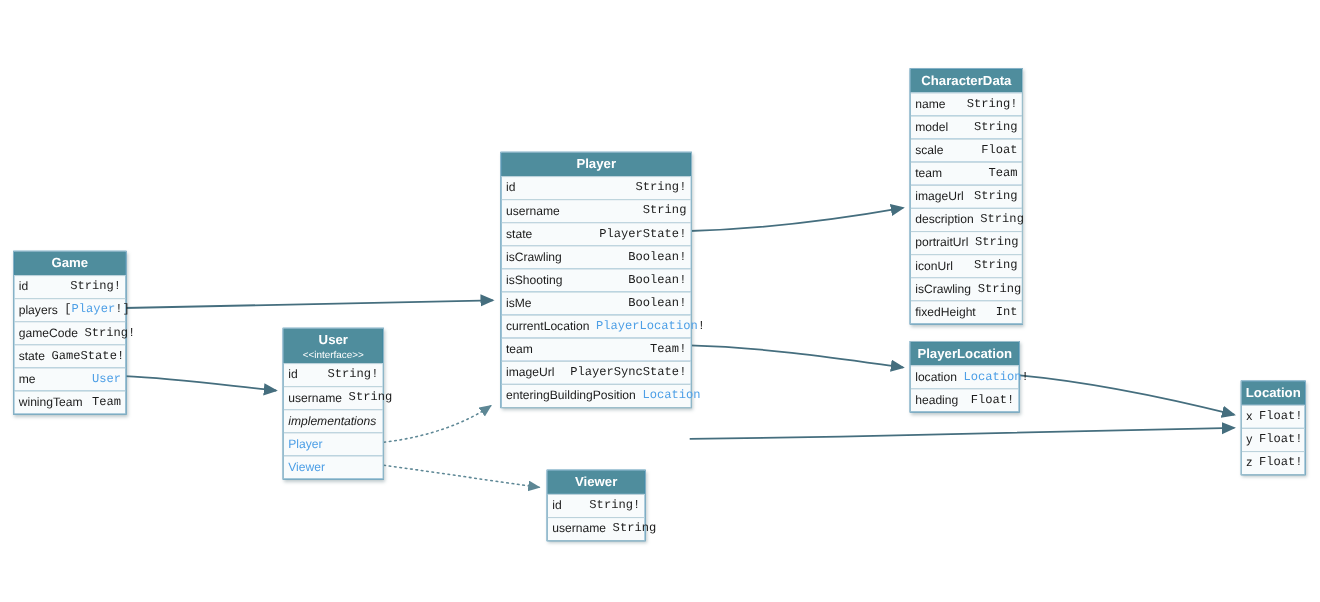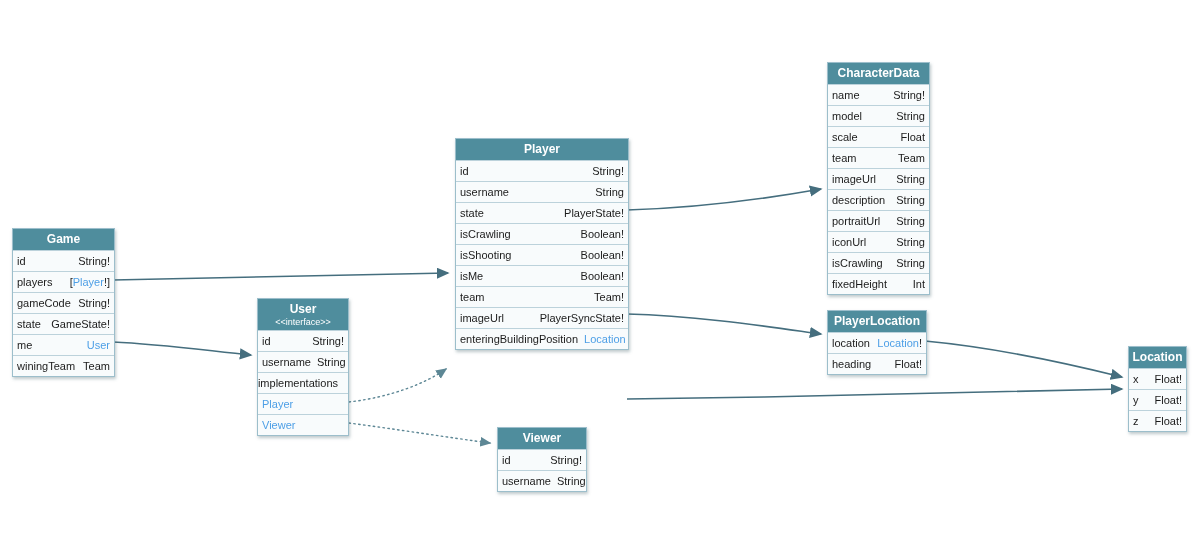--- a/index.html
+++ b/index.html
@@ -9,23 +9,23 @@
   .edge.dotted{stroke:var(--edge-dotted);stroke-width:1.4;stroke-dasharray:1.5 3.4;stroke-linecap:round;}
   .mk-solid{fill:var(--edge);}
   .mk-dotted{fill:var(--edge-dotted);}
   .gtable{position:absolute;border:1px solid var(--table-border);background:#0369a1;
           box-shadow:1px 2px 3px rgba(70,100,110,.35);font-size:11px;}
   .hdr{background:var(--header);color:#fff;text-align:center;padding:3px 2px;cursor:pointer;}
   .ttl{font-weight:bold;font-size:12px;line-height:15px;}
   .subttl{font-size:9px;line-height:10px;}
   .frow{height:20px;line-height:20px;border-top:1px solid var(--row-border);background:var(--row-bg);
         display:flex;justify-content:space-between;padding:0 4px;white-space:nowrap;color:#1b1b1b;}
-  .frow.center{justify-content:flex-end;}
+  .frow.center{justify-content:flex-start;font-style:italic;}
   .fname{margin-right:6px;}
-  .ftype{text-align:left;}
+  .ftype{text-align:left;font-family:Liberation Mono, monospace;}
   .wrap{color:#1b1b1b;}
   .tlink{color:var(--link);cursor:pointer;}
 </style>
 </head>
 <body>
 
 <div id="canvas">
   <svg id="edge-layer" width="1200" height="547">
     <defs>
       <marker id="arrow-solid" markerWidth="9" markerHeight="8" refX="7" refY="3.5" orient="auto">
@@ -118,20 +118,24 @@
       </div>
       <div class="frow">
         <span class="fname">isShooting</span>
         <span class="ftype">Boolean!</span>
       </div>
       <div class="frow">
         <span class="fname">isMe</span>
         <span class="ftype">Boolean!</span>
       </div>
       <div class="frow">
+        <span class="fname">currentLocation</span>
+        <span class="ftype"><span class="tlink">PlayerLocation</span><span class="wrap">!</span></span>
+      </div>
+      <div class="frow">
         <span class="fname">team</span>
         <span class="ftype">Team!</span>
       </div>
       <div class="frow">
         <span class="fname">imageUrl</span>
         <span class="ftype">PlayerSyncState!</span>
       </div>
       <div class="frow">
         <span class="fname">enteringBuildingPosition</span>
         <span class="ftype"><span class="tlink">Location</span></span>

